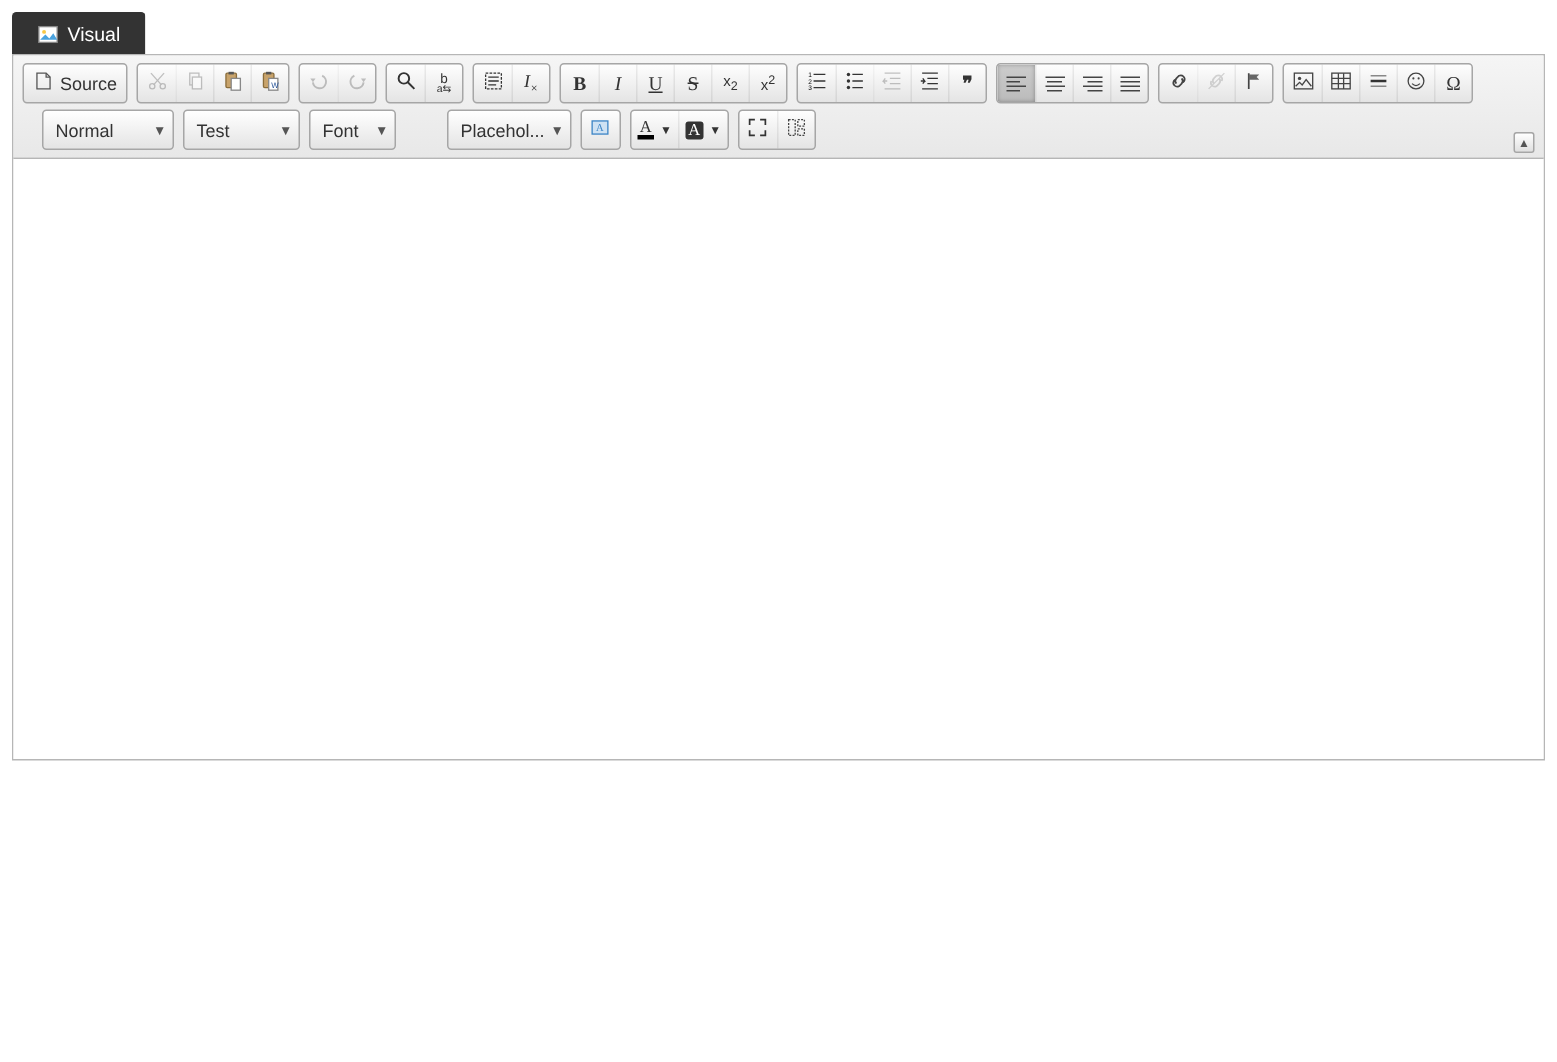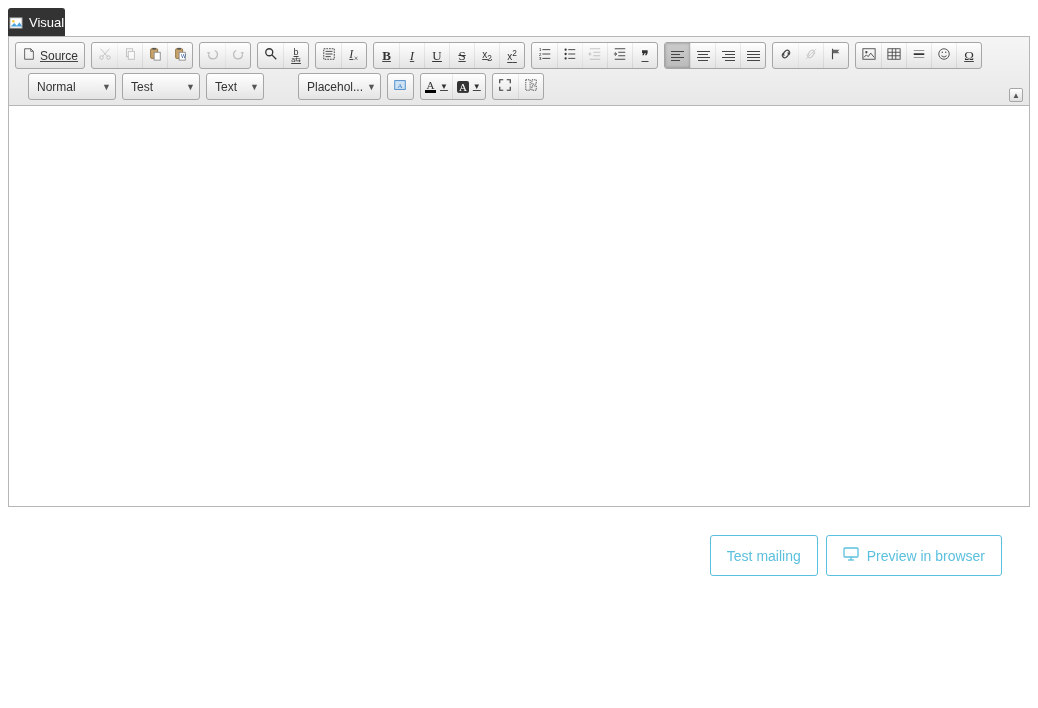--- a/index.html
+++ b/index.html
@@ -21,21 +21,21 @@
   
   .tabs-row {
     display: flex;
     gap: 4px;
     margin-bottom: 0;
   }
   .tab {
     display: inline-flex;
     align-items: center;
     gap: 6px;
-    padding: 6px 0;
+    padding: 6px 16px;
     border: 1px solid #ccc;
     border-bottom: none;
     border-radius: 3px 3px 0 0;
     font-size: 13px;
     cursor: pointer;
     background: #fff;
     color: #333;
   }
   .tab.active {
     background: #333;
@@ -64,21 +64,20 @@
   }
   .tb-row:last-child { margin-bottom: 0; padding-left: 13px; }
   .tb-group {
     display: inline-flex;
     align-items: center;
     border: 1px solid #a6a6a6;
     border-radius: 3px;
     background: linear-gradient(#fefefe,#e4e4e4);
     padding: 0;
     overflow: hidden;
-    text-decoration: underline;
   }
   .tb-btn {
     width: 25px;
     height: 25px;
     display: inline-flex;
     align-items: center;
     justify-content: center;
     font-size: 12px;
     color: #333;
     cursor: pointer;
@@ -456,21 +455,21 @@
     <div class="tb-row">
       <div class="combo" style="min-width:88px;">
         <span>Normal</span>
               <span class="caret">▼</span>
       </div>
       <div class="combo" style="min-width:78px;">
         <span>Test</span>
               <span class="caret">▼</span>
       </div>
       <div class="combo" style="min-width:58px;">
-        <span>Text</span>
+        <span>Font</span>
               <span class="caret">▼</span>
       </div>
       <div class="combo" style="min-width:78px;margin-left:28px;">
         <span>Placehol...</span>
               <span class="caret">▼</span>
       </div>
 
       <div class="tb-group">
         <button class="tb-btn">
           <span><svg viewBox="0 0 16 16">
@@ -514,33 +513,20 @@
 
   </div>
   <div class="collapse-handle">
     <span>▲</span>
   </div>
   </div>
 
   <div class="editor-body" contenteditable="true" style=""></div>
 </div>
 
-<div class="footer-actions">
-  <button class="outline-btn">
-    <span>Test mailing</span>
-  </button>
-  <button class="outline-btn">
-    <span><svg viewBox="0 0 16 16">
-            <rect x="1" y="2" width="14" height="9" rx="1" fill="none" stroke="#5bc0de" stroke-width="1.3"></rect>
-            <line x1="5" y1="14" x2="11" y2="14" stroke="#5bc0de" stroke-width="1.3"></line>
-            <line x1="8" y1="11" x2="8" y2="14" stroke="#5bc0de" stroke-width="1.3"></line>
-          </svg></span>
-    <span>Preview in browser</span>
-  </button>
-</div>
 
 <svg class="cursor-pointer" style="left:780px; top:672px;" width="20" height="24" viewBox="0 0 20 24">
   <path d="M6 1 v12 l3 -2 l2 5 l2 -1 l-2 -5 l4 0 z" fill="#fff" stroke="#000" stroke-width="1"></path>
   <path d="M6 1 v12 l3 -2 l2 5 l2 -1 l-2 -5 l4 0 z" fill="none" stroke="#000" stroke-width="0.5"></path>
   <path d="M4 15 q0 -3 2 -3 q1 0 1 2 v-8 q0 -1 1 -1 t1 1 v6 q0-1 1-1 t1 1 q0-1 1-1 t1 1 q0-1 1-1 t1 1 v5 q0 4 -4 4 h-3 q-2 0 -3 -2 z" fill="#fff" stroke="#000" stroke-width="0.8" transform="translate(0,2) scale(0.9)"></path>
 </svg>
 
 </div>
 
 </body></html>

